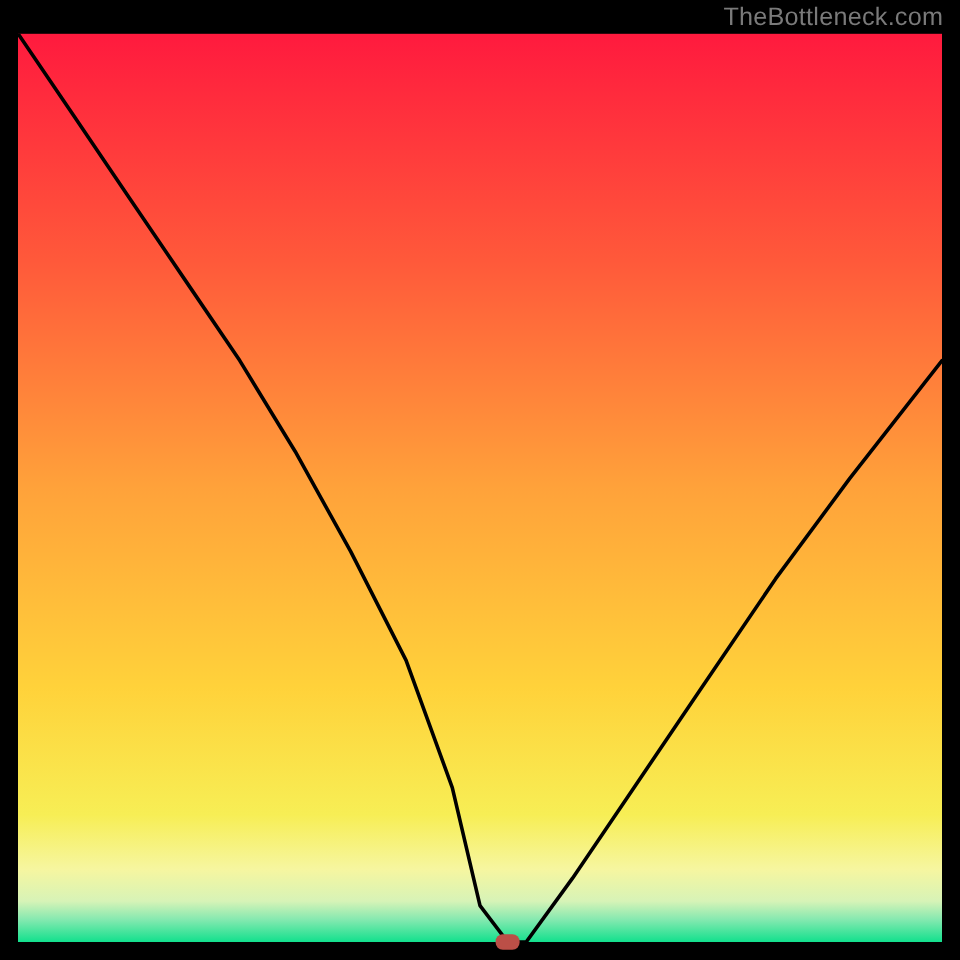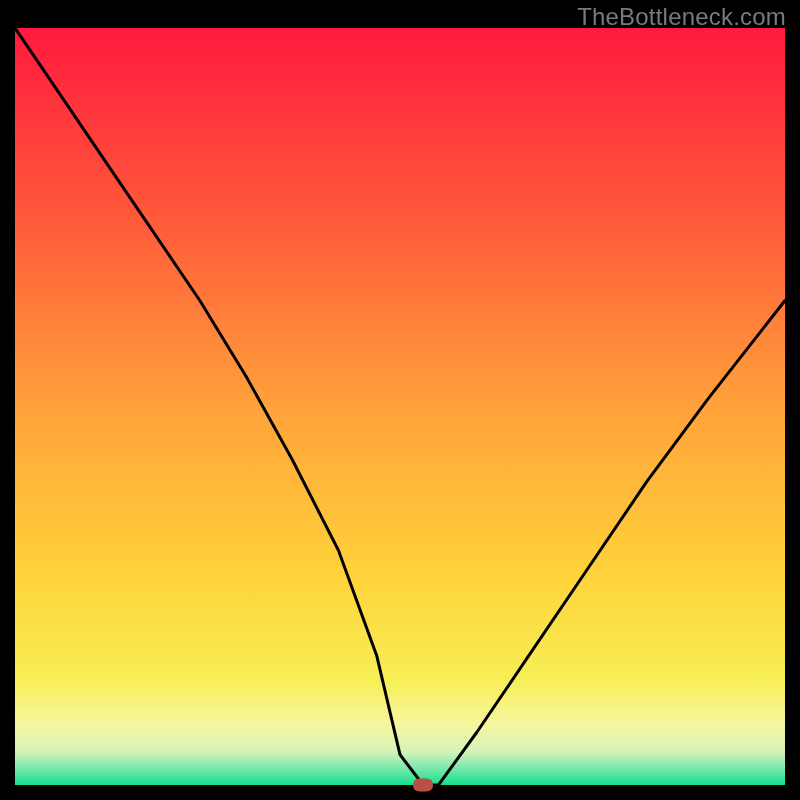--- a/index.html
+++ b/index.html
@@ -15,21 +15,21 @@
     position: relative;
     width: 800px;
     height: 800px;
     background: #000;
   }
   .watermark {
     position: absolute;
     top: 3px;
     right: 14px;
     color: #7a7a7a;
-    font-size: 24px;
+    font-size: 21px;
     font-weight: 500;
     letter-spacing: 0.2px;
     user-select: none;
   }
   .plot {
     position: absolute;
     left: 15px;
     top: 28px;
     width: 770px;
     height: 757px;

